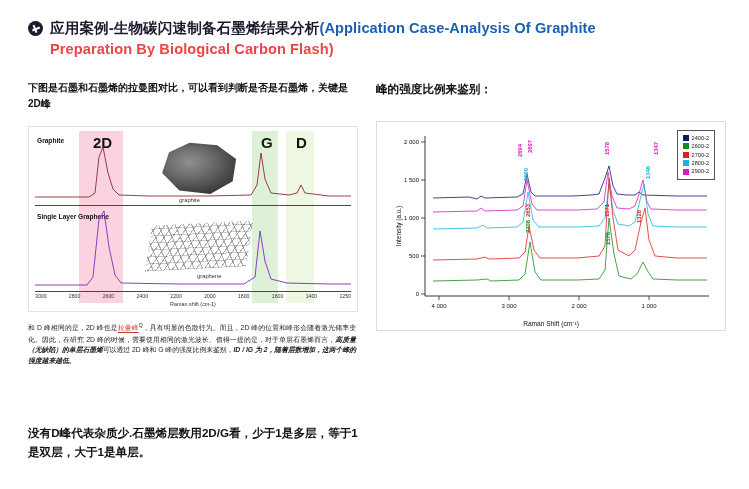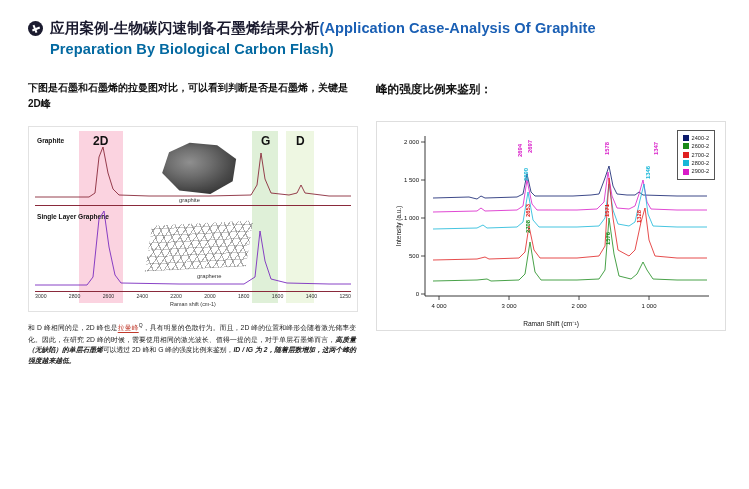--- a/index.html
+++ b/index.html
@@ -64,21 +64,21 @@
     font-weight: bold;
     line-height: 1.42;
     color: #1a1a2e;
     letter-spacing: 0.1px;
     max-width: 660px;
   }
   .header-title .en {
     color: #1a5fb4;
   }
   .header-title .cn2 {
-    color: #0369a1;
+    color: #ef4444;
   }
 
   
   .left-col {
     position: absolute;
     left: 28px;
     top: 80px;
     width: 328px;
   }
   .lead-text {
@@ -118,21 +118,21 @@
     position: absolute;
     left: 257px;
     top: 4px;
     width: 28px;
     height: 172px;
     background: #eef7e2;
   }
   .band-label {
     position: absolute;
     top: 7px;
-    font-size: 12px;
+    font-size: 15px;
     font-weight: bold;
     color: #111;
   }
   .lbl-2d { left: 64px; }
   .lbl-g  { left: 232px; }
   .lbl-d  { left: 267px; }
 
   .fig-label {
     position: absolute;
     font-size: 6.6px;
@@ -365,20 +365,21 @@
         <span>1250</span>
       </div>
       <div class="xaxis-title">Raman shift (cm-1)</div>
     </div>
 
     <div class="caption-block">
       <span>和 D 峰相同的是，2D 峰也是</span><span class="lnk">拉曼峰</span><span class="sup">Q</span><span>，具有明显的色散行为。而且，2D 峰的位置和峰形会随着激光储率变化。因此，在研究 2D 峰的时候，需要使用相同的激光波长、值得一提的是，对于单层石墨烯而言，</span><span class="em">高质量（无缺陷）的单层石墨烯</span><span>可以透过 2D 峰和 G 峰的强度比例来鉴别，</span><span class="em">ID / IG 为 2，随着层数增加，这两个峰的强度越来越低。</span>
     </div>
   </div>
 
+  <div class="bottom-left">没有D峰代表杂质少.石墨烯层数用2D/G看，少于1是多层，等于1是双层，大于1是单层。</div>
 
   <div class="right-col">
     <div class="right-lead">峰的强度比例来鉴别：</div>
 
     <div class="chart-box">
       <div class="ylabel">Intensity (a.u.)</div>
       <div class="xlabel">Raman Shift (cm⁻¹)</div>
 
       <svg width="348" height="208" style="position:absolute;left:0;top:0">
 

